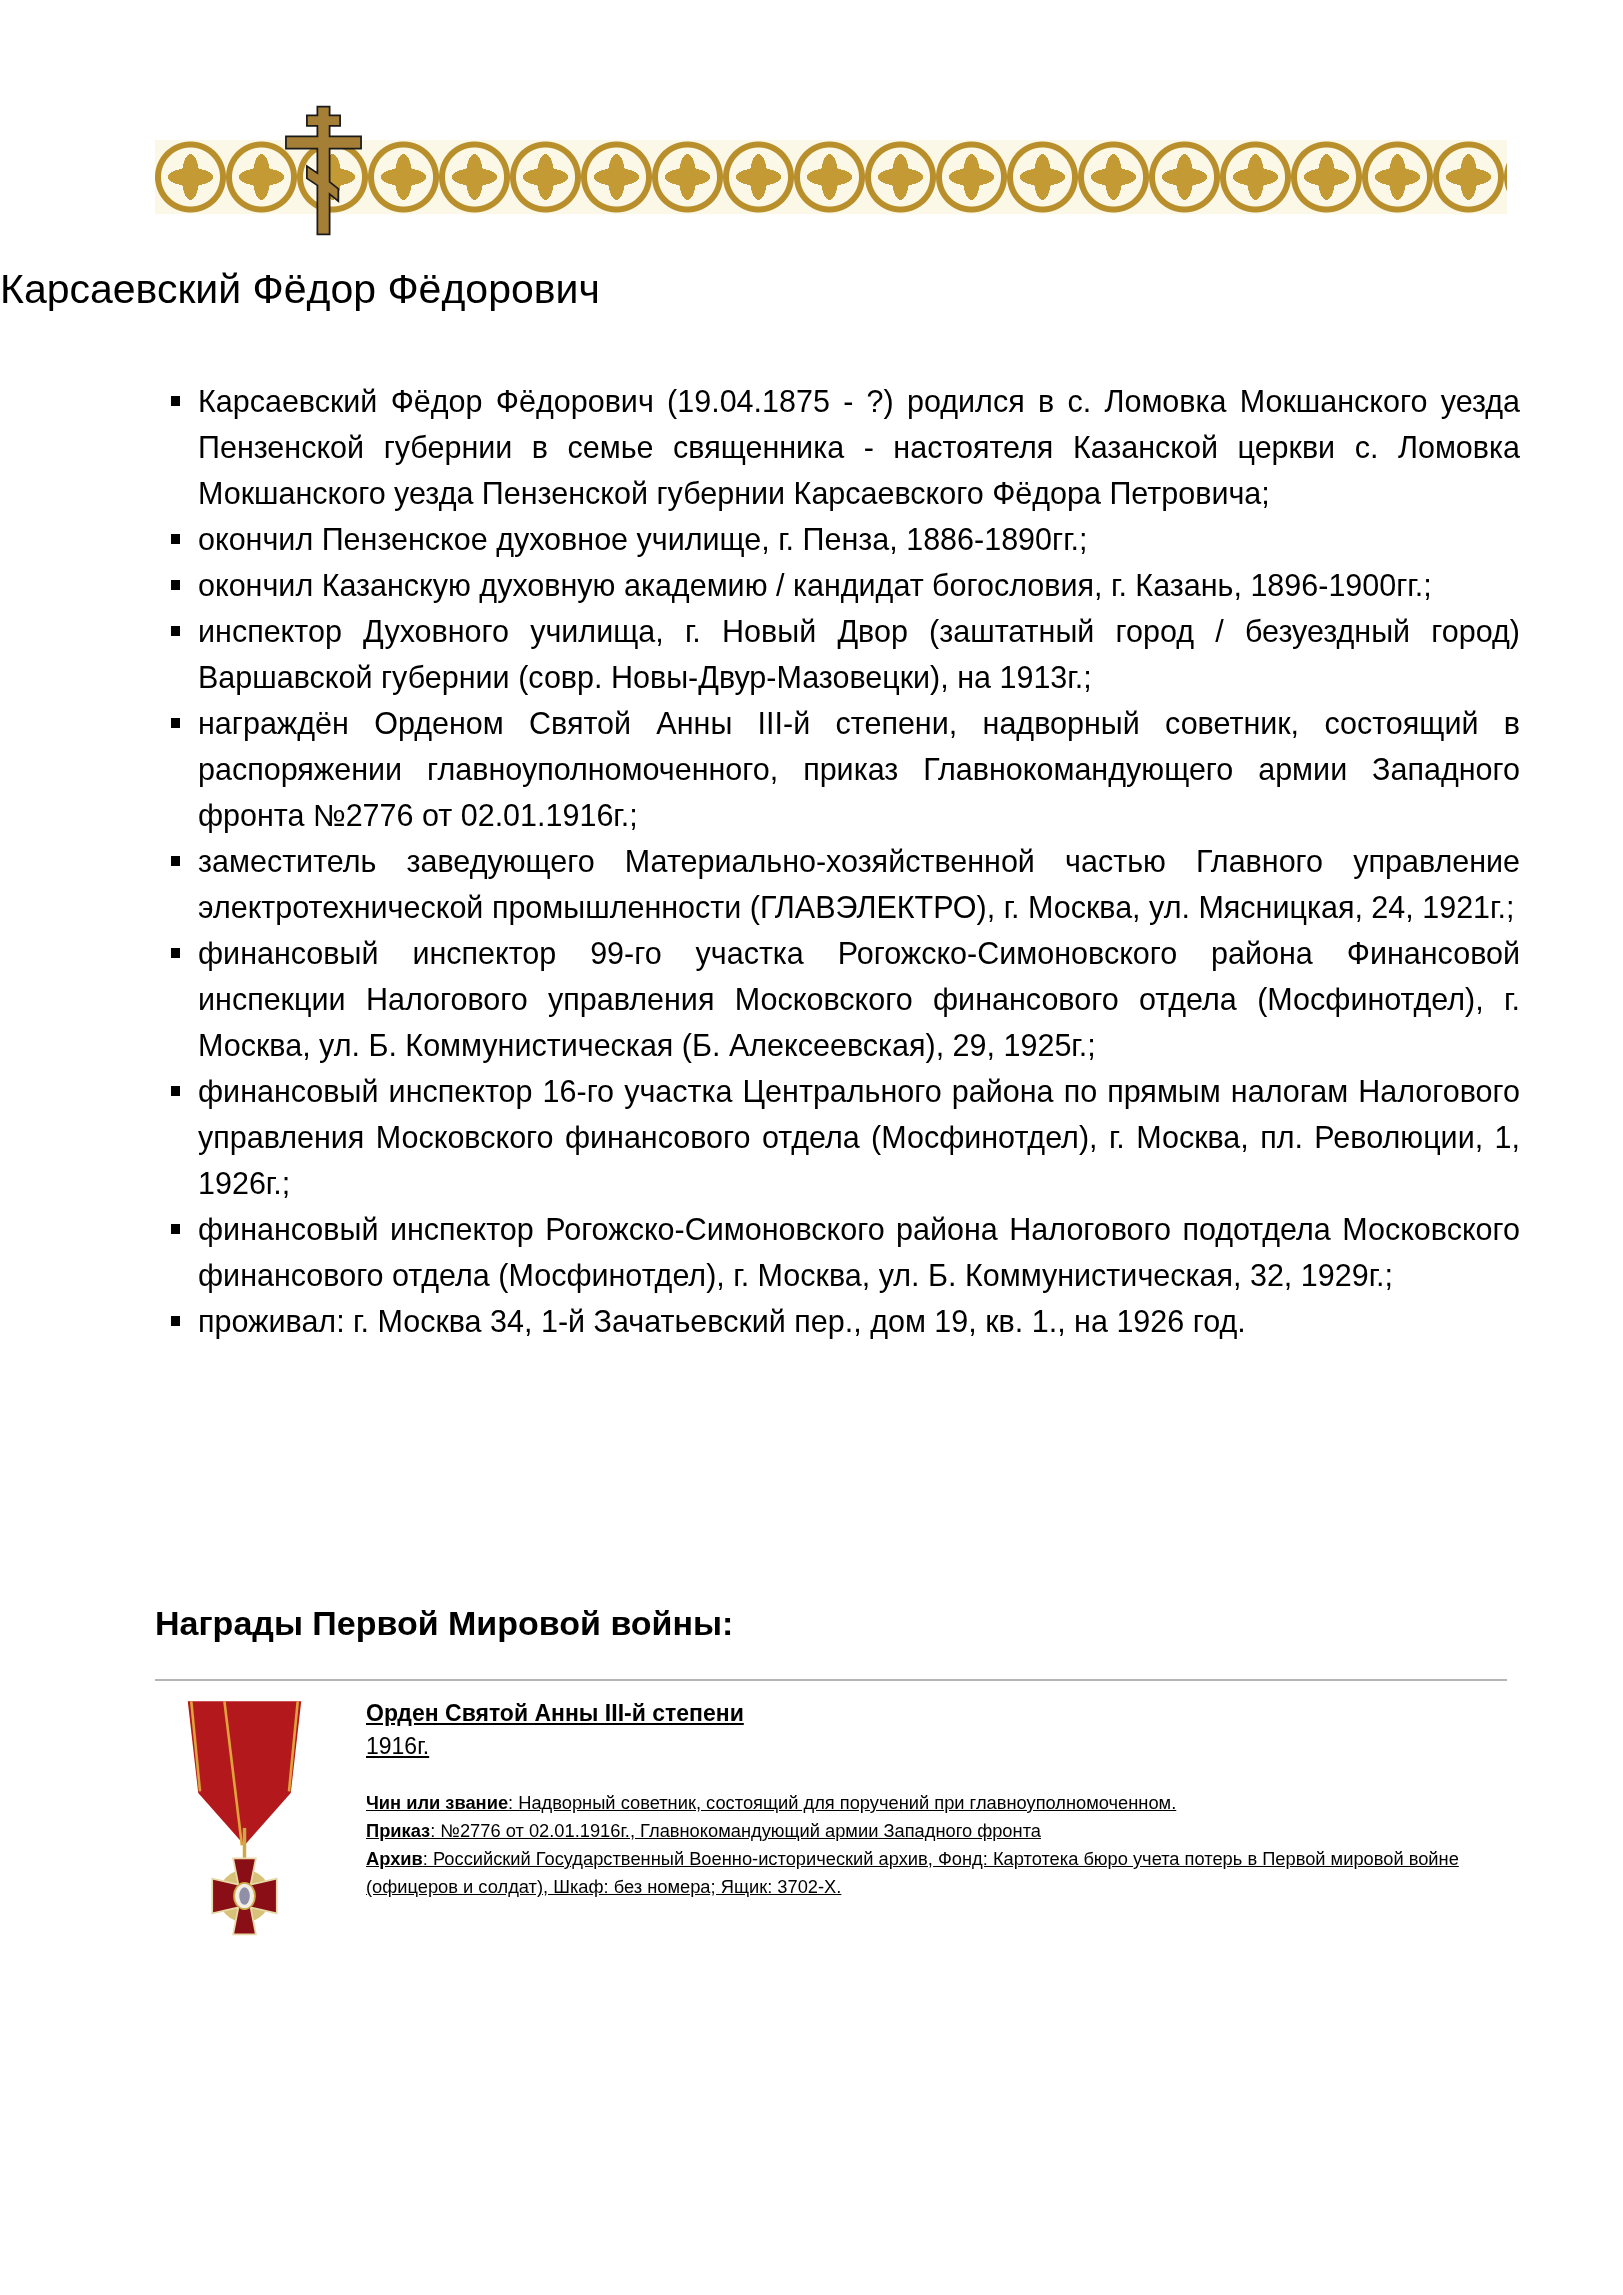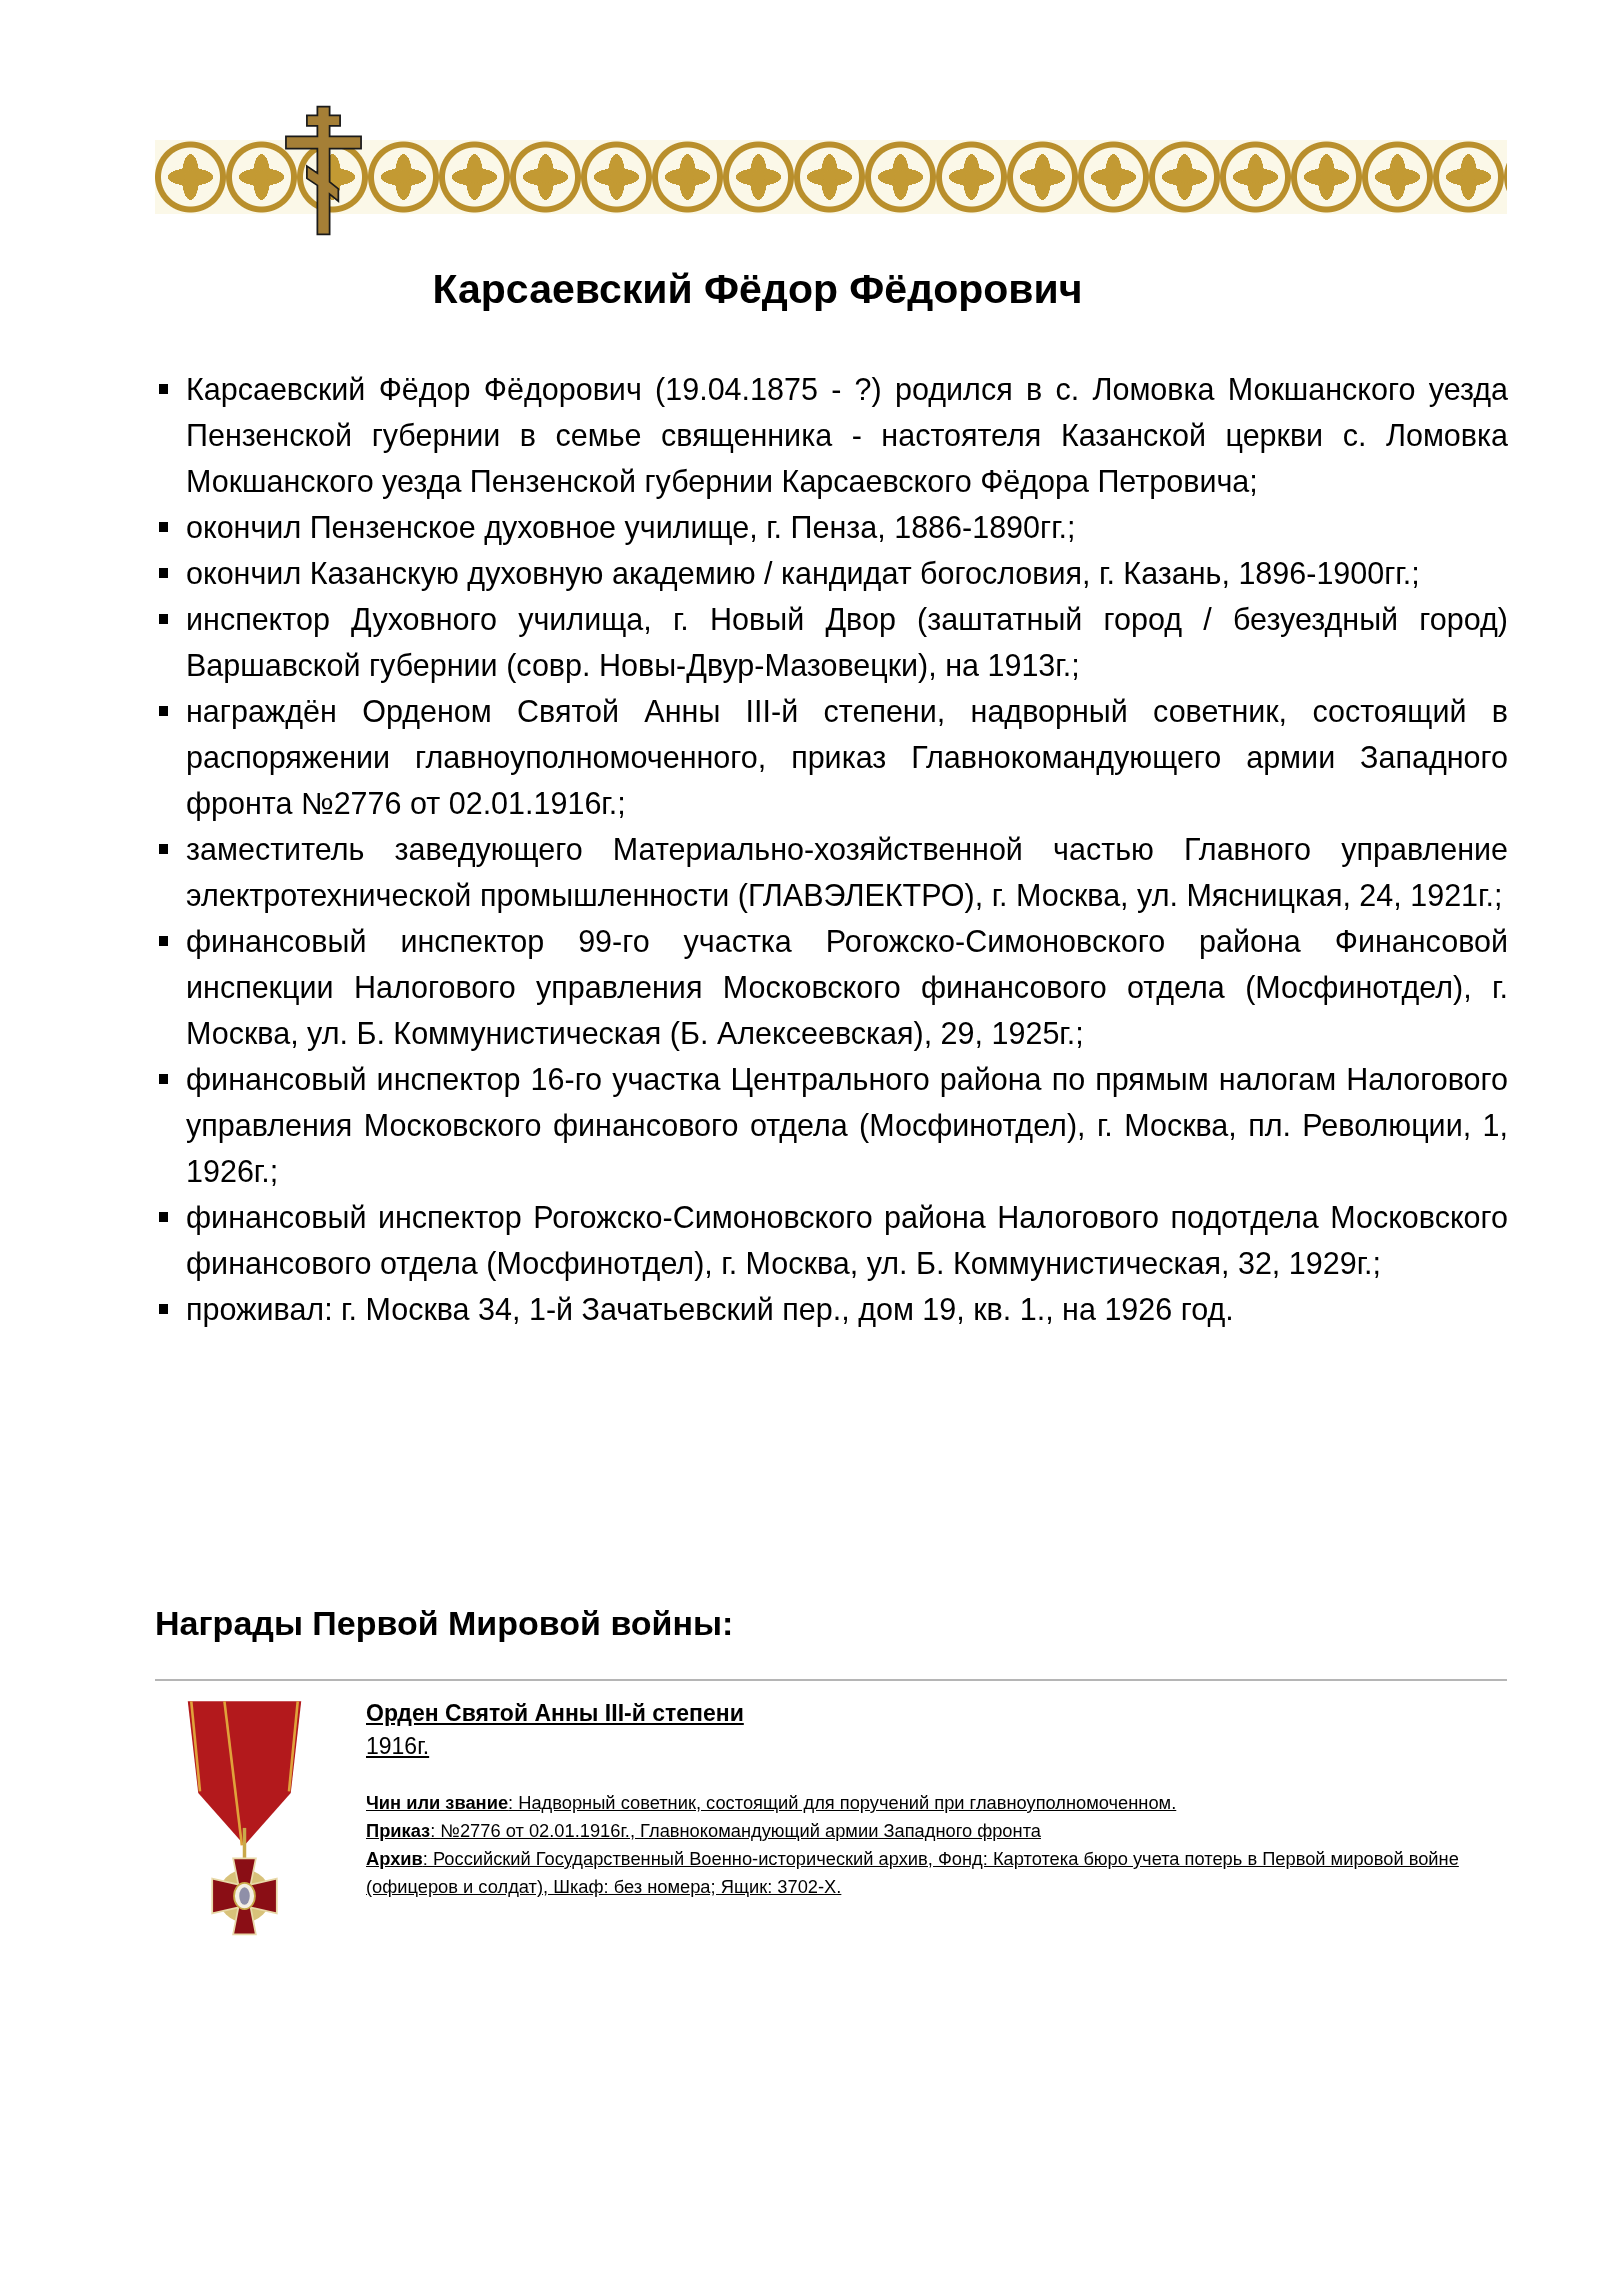--- a/index.html
+++ b/index.html
@@ -16,25 +16,25 @@
         radial-gradient(circle at 50% 50%, #c39a33 0 6.1px, transparent 7px),
         radial-gradient(ellipse 8.7px 23px at 50% 50%, #c39a33 0 99%, transparent 100%),
         radial-gradient(ellipse 23px 8.7px at 50% 50%, #c39a33 0 99%, transparent 100%),
         radial-gradient(circle at 50% 50%, transparent 0 29px, #b98f2c 30px 35px, transparent 36px);
       background-size: 71px 74px;
       background-repeat: repeat-x;
     }
     .cross { position: absolute; left: 129px; top: -35px; width: 79px; height: 131px; }
     
     .title {
-      position: absolute; left: 0; width: 1515px; top: 266px; text-align: center;
-      font-size: 41px; font-weight: bold; letter-spacing: 0px;
+      position: absolute; left: 0; width: 1515px; top: 266px; 
+      font-size: 41px; font-weight: normal; letter-spacing: 0px;
     }
     
-    .bio { position: absolute; left: 157px; top: 366px; width: 1351px; list-style: none; margin: 0; padding: 0; }
+    .bio { position: absolute; left: 157px; top: 366px; width: 1351px; list-style: none; margin: 12px; padding: 0; }
     .bio li {
       position: relative; padding-left: 29px; font-size: 30.5px; line-height: 46px;
       text-align: justify;
     }
     .bio li .bullet {
       position: absolute; left: 1.7px; top: 18.3px; width: 9.6px; height: 9.6px; background: #000;
     }
     
     .awards-heading {
       position: absolute; left: 155px; top: 1604px; font-size: 34px; font-weight: bold; text-align: right;

